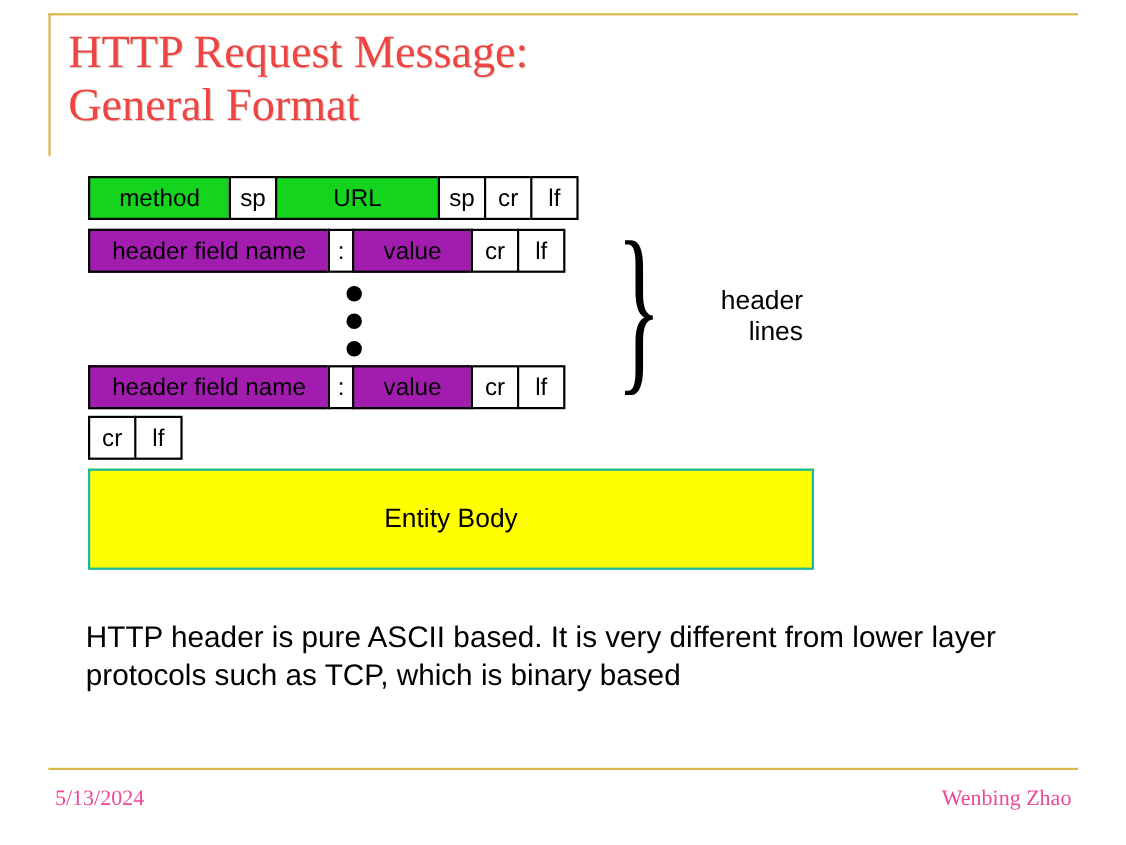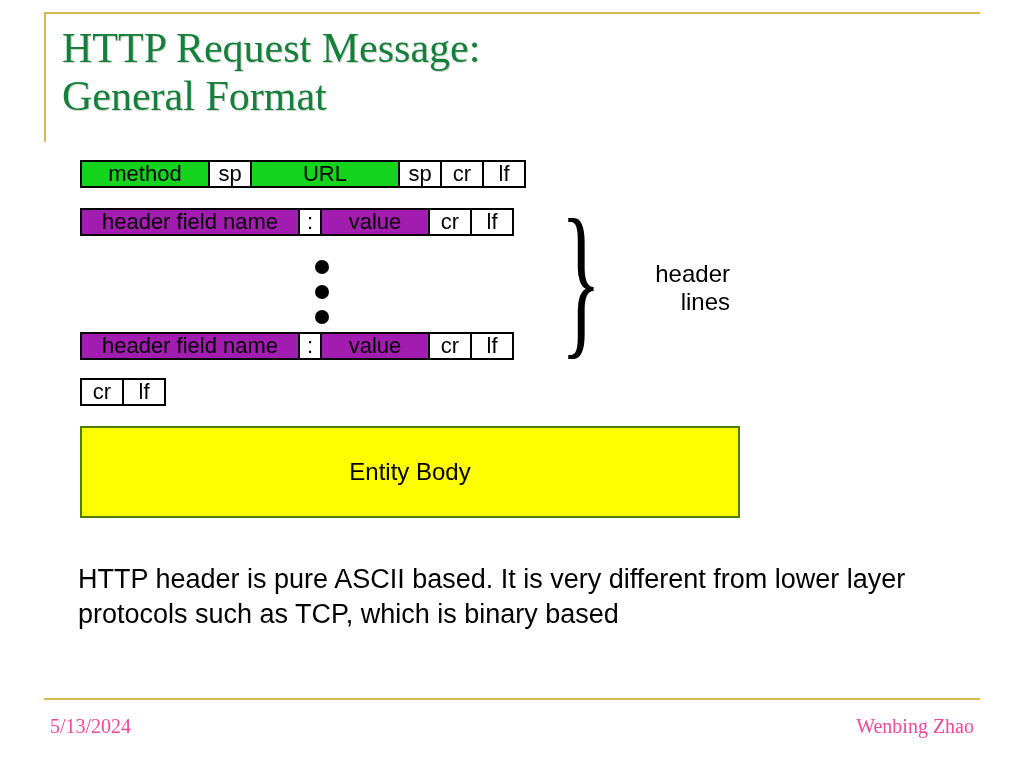--- a/index.html
+++ b/index.html
@@ -32,36 +32,36 @@
     bottom: 68px; left: 44px; right: 44px;
     height: 2px;
     background: #d9b84b;
   }
   .title {
     position: absolute;
     top: 24px; left: 62px;
     font-family: Georgia, 'Times New Roman', serif;
     font-size: 42px;
     line-height: 1.15;
-    color: #15803d;
+    color: #ef4444;
     text-shadow: 1px 1px 0 #d4d4c8;
     font-weight: 400;
   }
   .diagram {
     position: absolute;
     top: 160px; left: 80px;
     width: 880px; height: 450px;
   }
   .row { position: absolute; left: 0; display: flex; align-items: stretch; }
   .cell {
     border: 2px solid #000;
     display: flex; align-items: center; justify-content: center;
     font-size: 22px;
     background: #fff;
-    height: 28px;
+    height: 40px;
   }
   .green { background: #14d41e; }
   .magenta { background: #a21caf; }
   .caption {
     position: absolute;
     font-size: 24px;
     text-align: center;
     line-height: 1.15;
   }
   .dot {
@@ -71,21 +71,21 @@
   }
   .brace {
     position: absolute;
     font-family: Georgia, serif;
     font-size: 170px;
     line-height: 1;
     transform: scaleX(0.5);
   }
   .entity-body {
     position: absolute;
-    border: 2px solid #4d7c0f;
+    border: 2px solid #14b8a6;
     background: #ffff00;
     display: flex; align-items: center; justify-content: center;
     font-size: 24px;
   }
   .footnote {
     position: absolute;
     font-size: 27px;
     line-height: 1.28;
     color: #000;
   }

